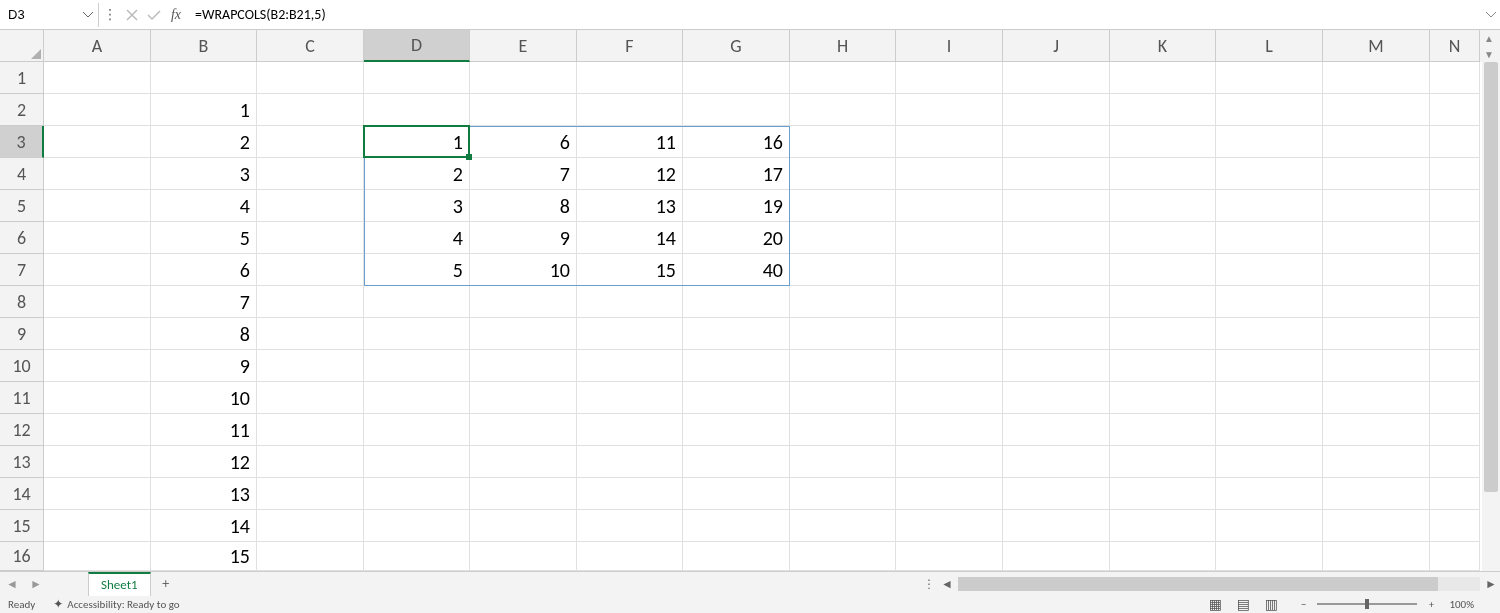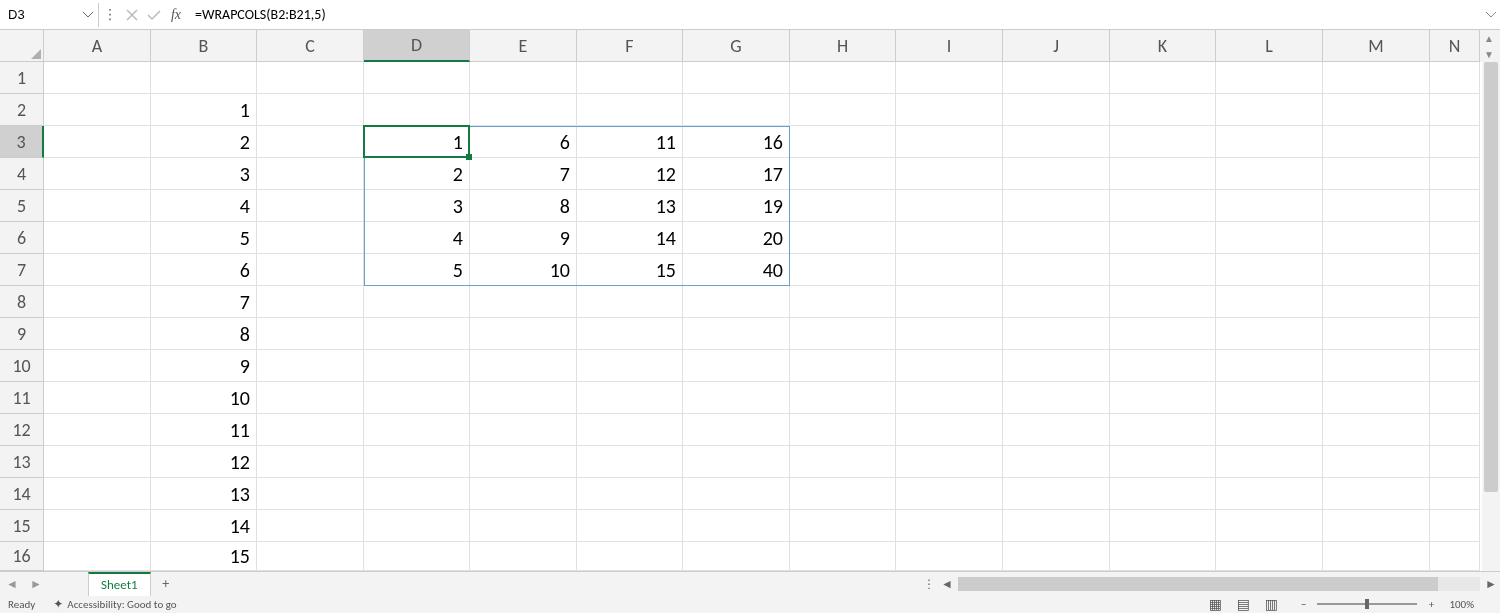--- a/index.html
+++ b/index.html
@@ -427,21 +427,21 @@
     <div class="hscroll-btn">◄</div>
     <div class="hscroll-track">
       <div class="hscroll-thumb"></div>
     </div>
     <div class="hscroll-btn">►</div>
   </div>
 </div>
 
 <div class="status-bar">
   <span>Ready</span>
-  <span><span class="acc-icon">✦</span><span>Accessibility: Good to go</span></span>
+  <span><span class="acc-icon">✦</span><span>Accessibility: Ready to go</span></span>
   <div class="status-spacer"></div>
   <div class="view-btn">▦</div>
   <div class="view-btn">▤</div>
   <div class="view-btn">▥</div>
   <div class="zoom-slider">
     <div class="zoom-btn">−</div>
     <div class="zoom-track">
         <div class="zoom-thumb"></div>
       </div>
     <div class="zoom-btn">+</div>

